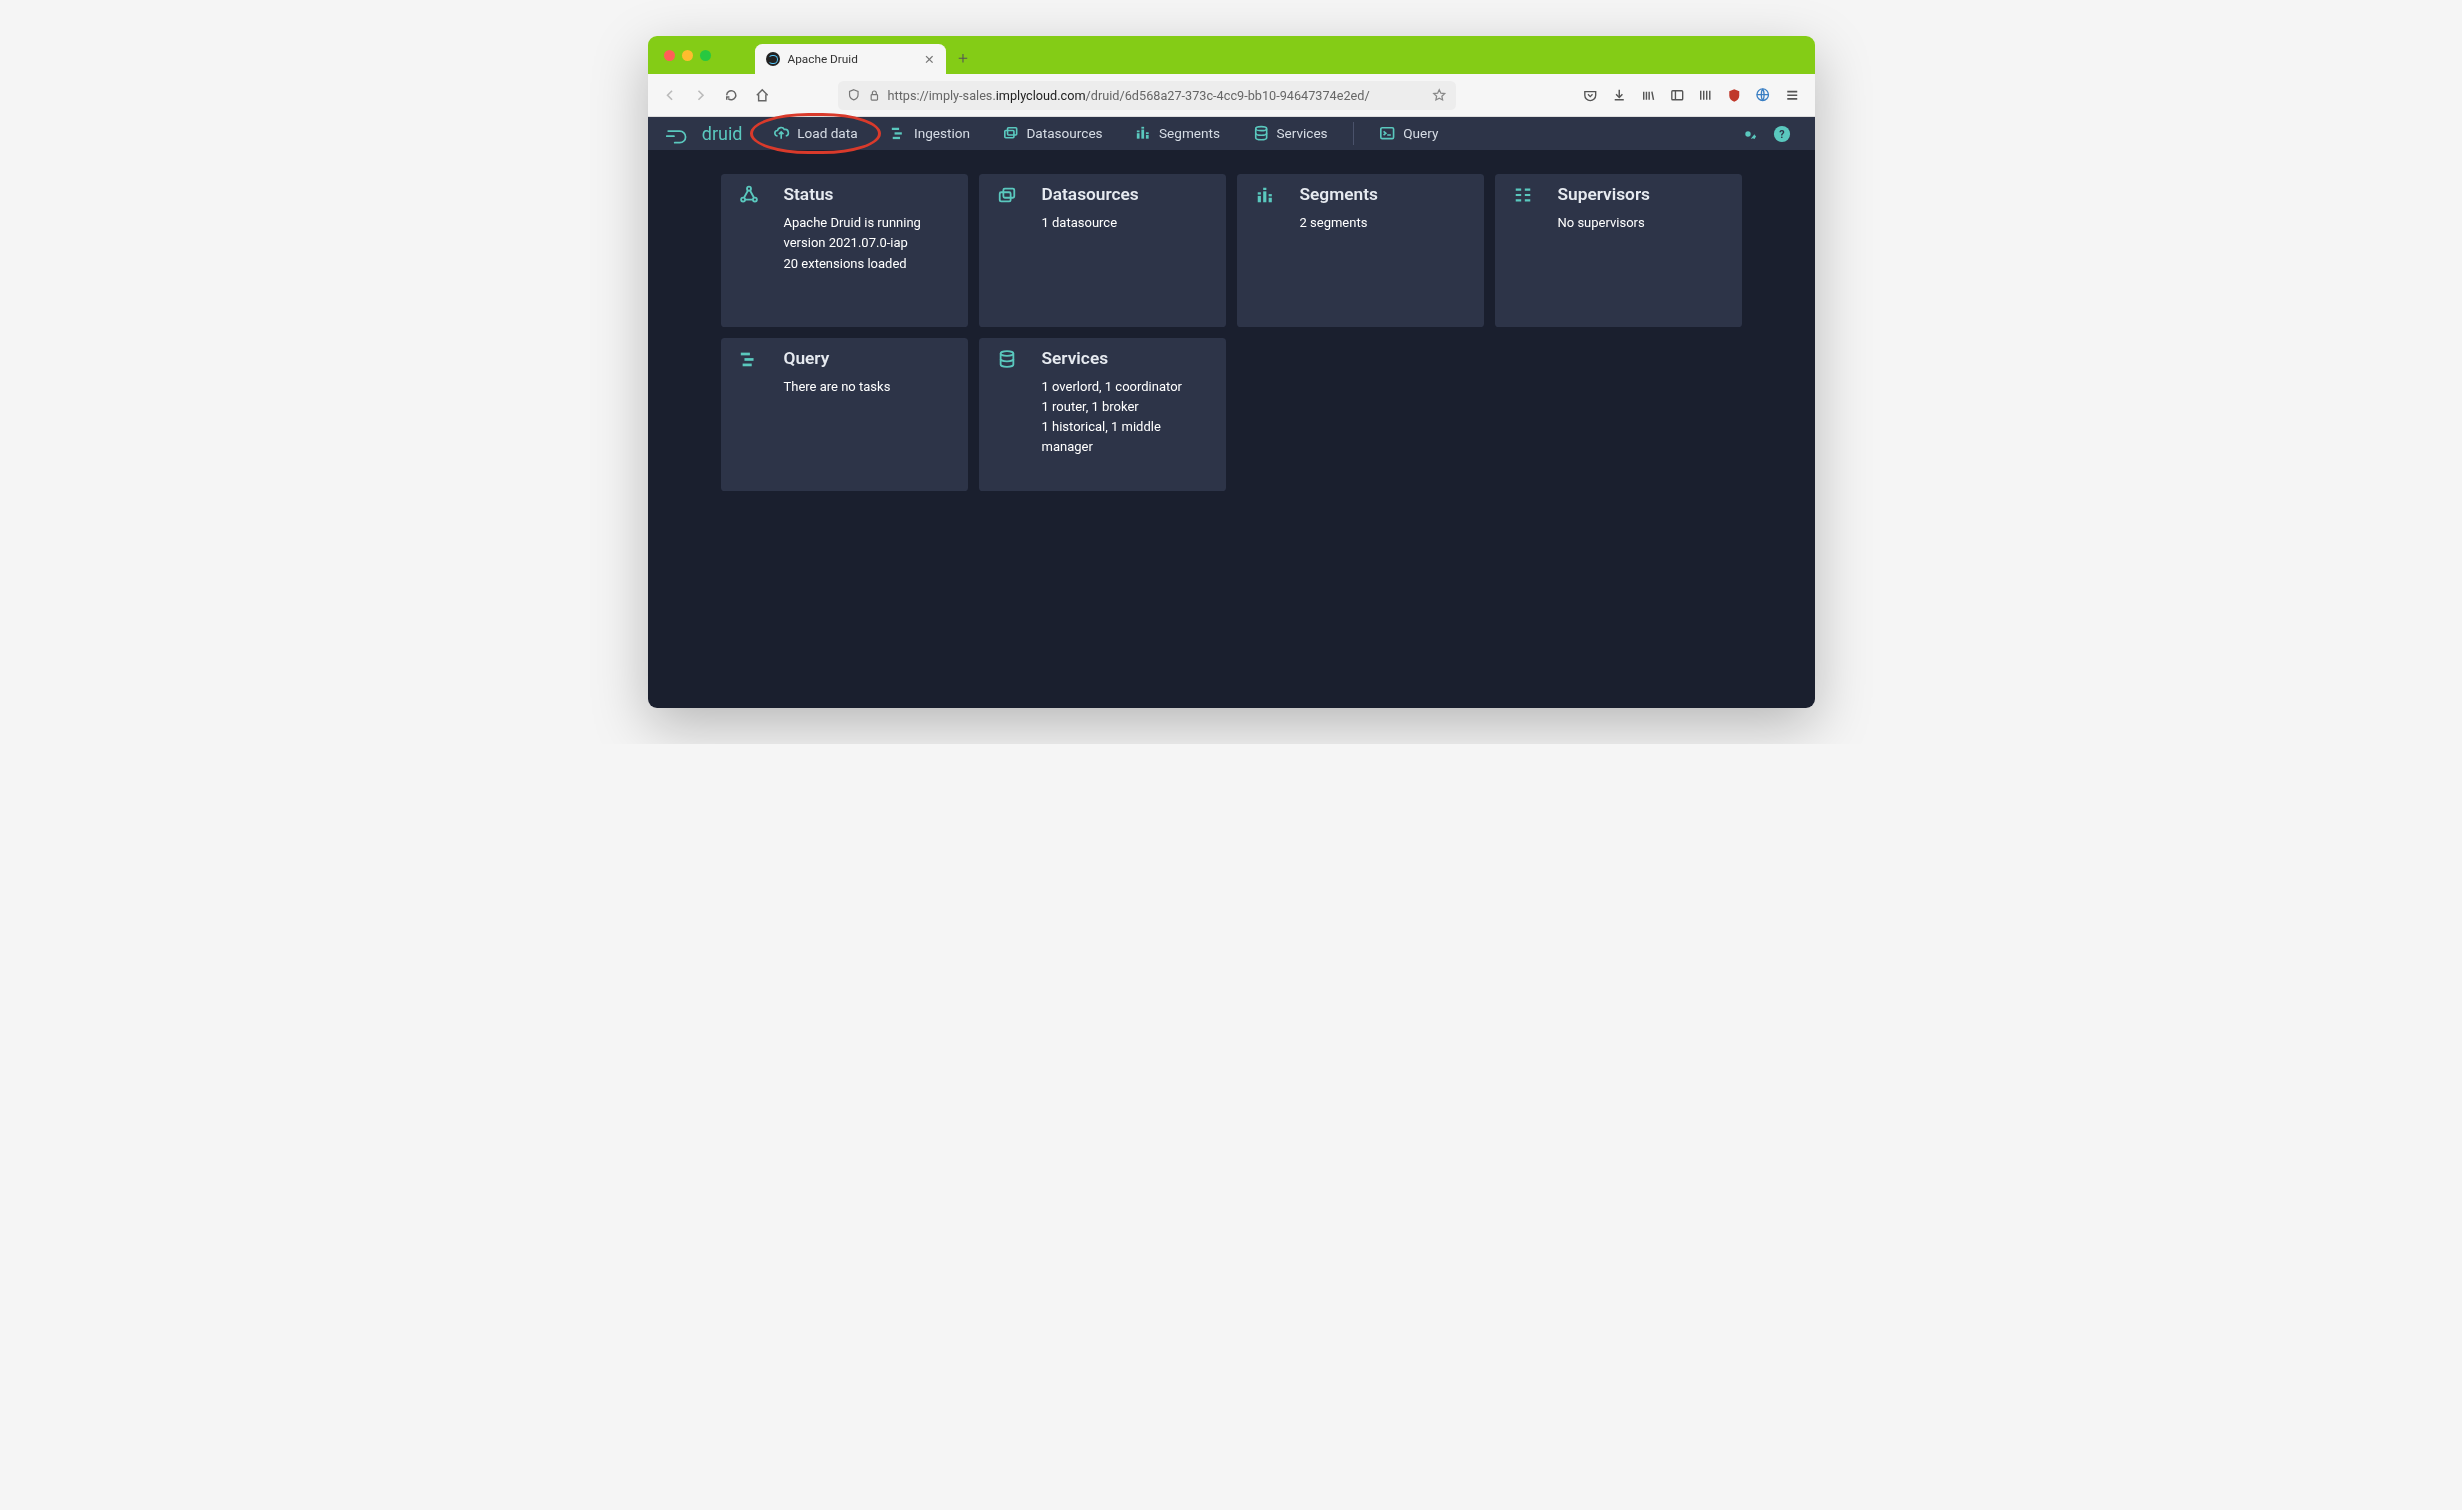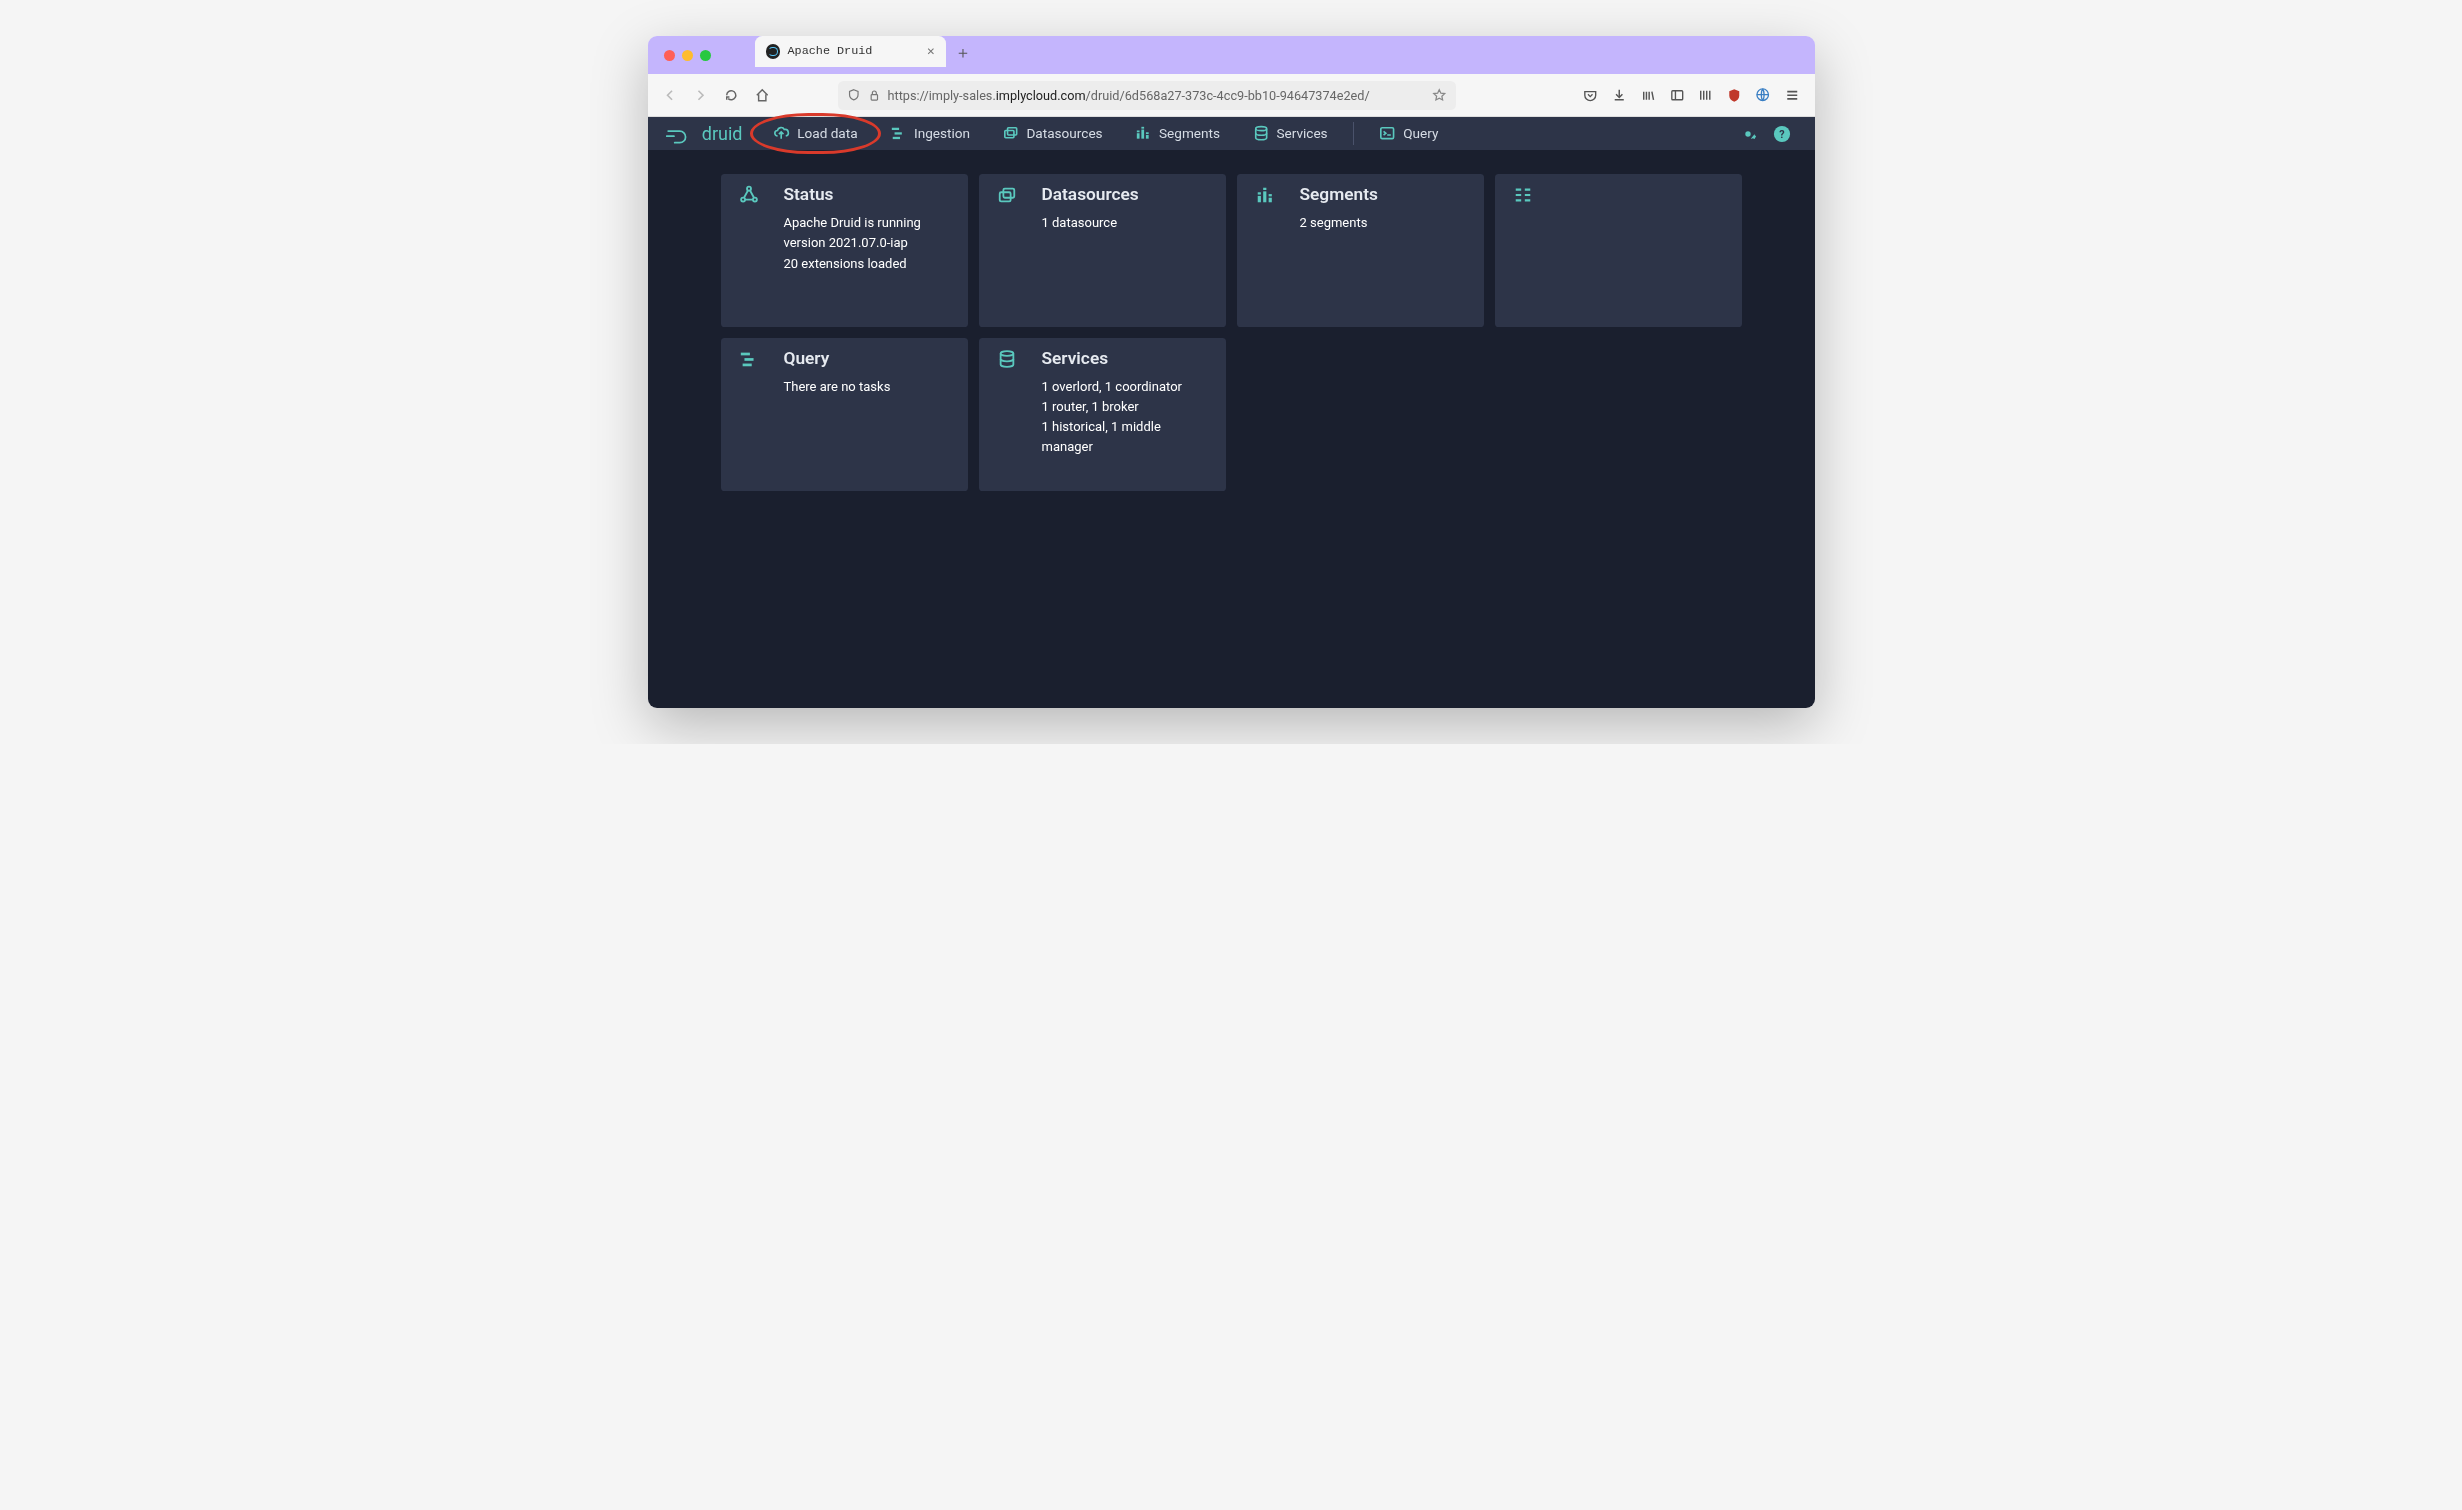--- a/index.html
+++ b/index.html
@@ -15,26 +15,25 @@
     background: #f6f6f6;
     border-radius: 9px;
     box-shadow: 0 18px 55px rgba(0,0,0,0.25);
     overflow: hidden;
     display: flex;
     flex-direction: column;
   }
   
   .tab-bar {
     height: 38px;
-    background: #c4b5fd;
+    background: #84cc16;
     display: flex;
-    align-items: flex-start;
+    align-items: flex-end;
     padding: 0 9px;
     position: relative;
-    font-family: Liberation Mono, monospace;
   }
   .traffic-lights {
     display: flex;
     gap: 7.3px;
     align-items: center;
     padding: 0 7.3px;
     height: 100%;
   }
   .tl { width: 11px; height: 11px; border-radius: 50%; }
   .tl.red { background: #ff5f57; }
@@ -419,20 +418,24 @@
             <div class="line">2 segments</div>
           </div>
         </div>
 
         <div class="card">
           <div class="cicon">
             <svg width="20" height="20" viewBox="0 0 22 22" fill="none" stroke="currentColor" stroke-width="2.4">
                 <path d="M3 5h6M3 11h6M3 17h6M13 5h6M13 11h6M13 17h6"></path>
               </svg>
           </div>
+          <div class="cbody">
+            <h3>Supervisors</h3>
+            <div class="line">No supervisors</div>
+          </div>
         </div>
 
         <div class="card">
           <div class="cicon">
             <svg width="20" height="20" viewBox="0 0 22 22" fill="currentColor">
                 <rect x="2" y="4" width="10" height="3"></rect>
                 <rect x="6" y="10" width="10" height="3"></rect>
                 <rect x="4" y="16" width="10" height="3"></rect>
               </svg>
           </div>

